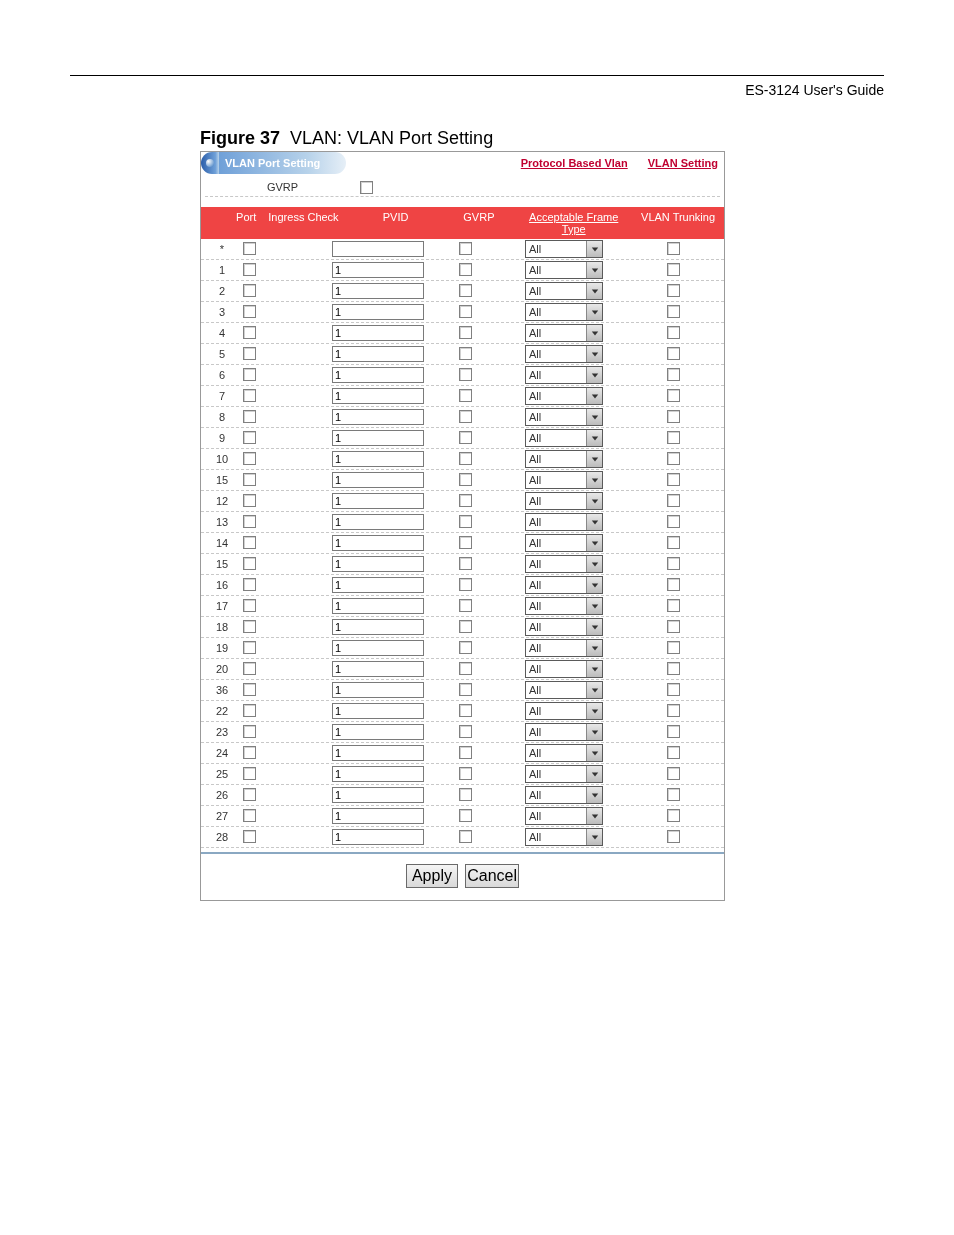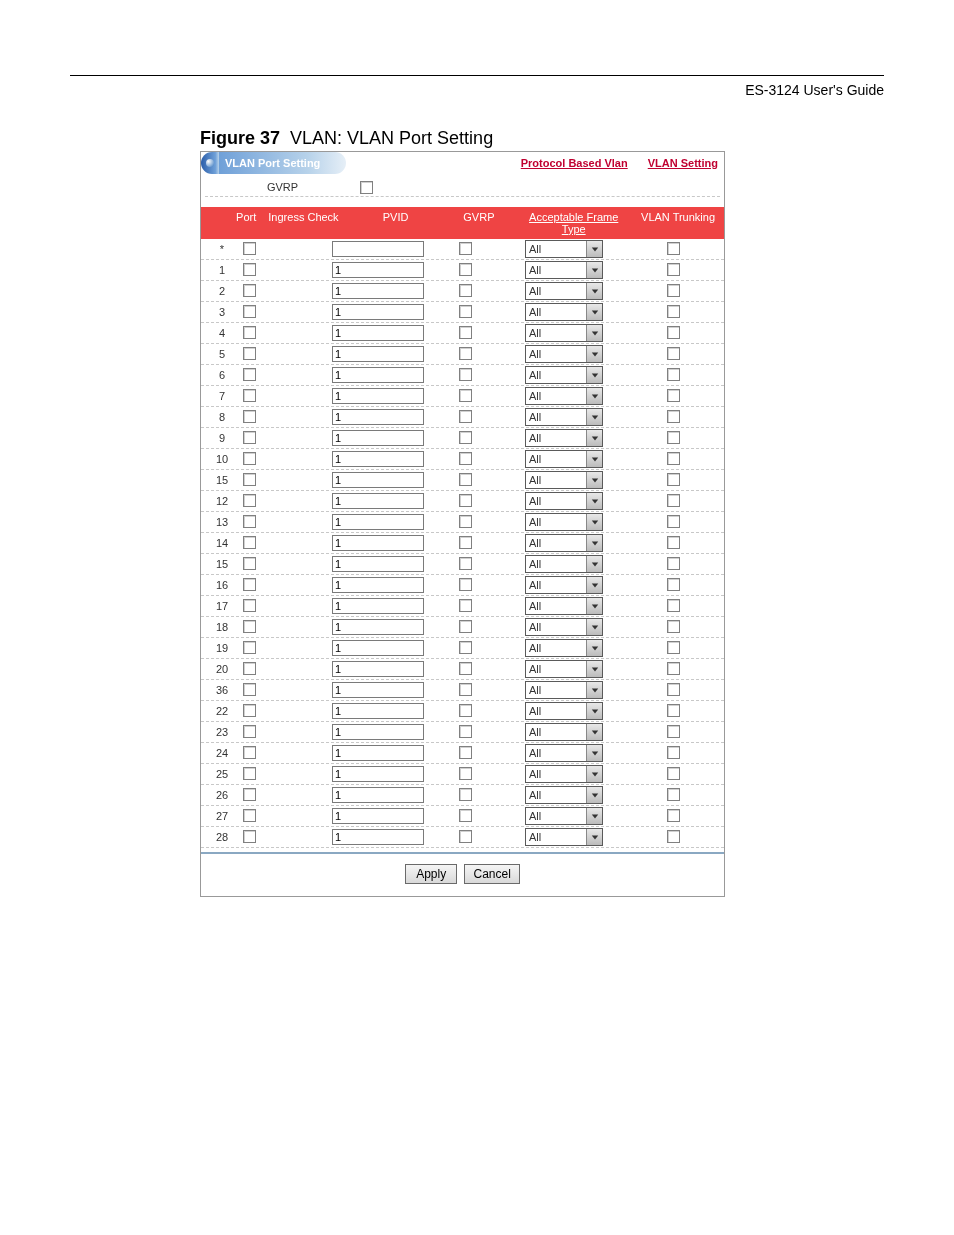--- a/index.html
+++ b/index.html
@@ -159,22 +159,22 @@
   .action-bar {
     border-top: 2px solid #8aa8c2;
     margin-top: 4px;
     padding: 10px 0 12px 0;
     text-align:center;
     background:#fff;
   }
   .btn {
     display:inline-block;
     min-width: 52px;
-    padding: 2px 8px;
-    font-size:12px;
+    padding: 2px 1px;
+    font-size:16px;
     border: 1px solid #6a6a6a;
     background: linear-gradient(#f5f5f5,#d9d9d9);
     margin: 0 2px;
     cursor:pointer;
   }
 </style>
 </head>
 <body>
 
 <div class="page">

